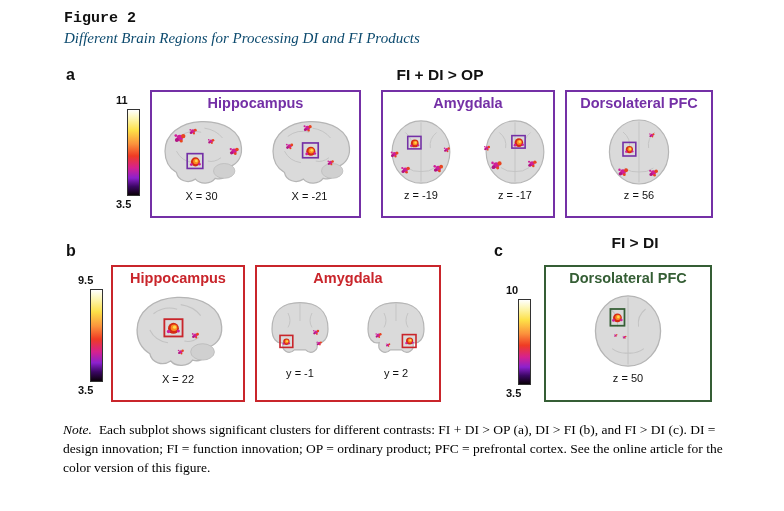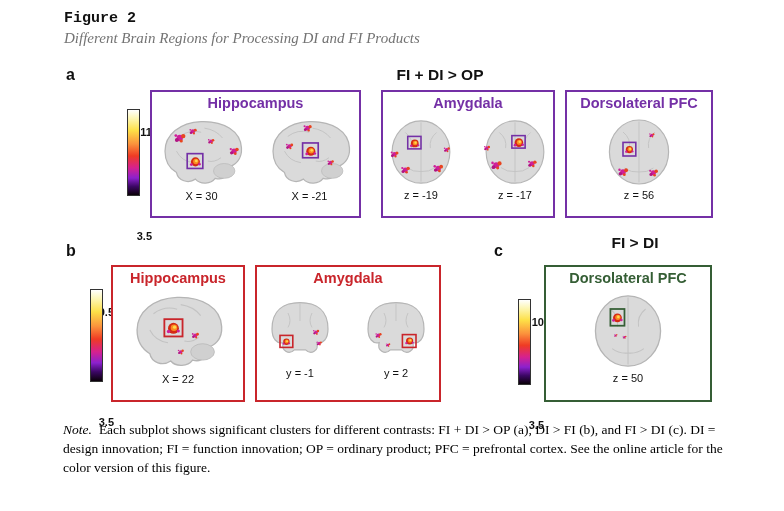--- a/index.html
+++ b/index.html
@@ -1,28 +1,28 @@
 <!DOCTYPE html>
 <html style="--pa: #7430a6; --pb: #c9252b; --pc: #355e35;"><head>
 <meta charset="utf-8">
 <style>
   * { margin:0; padding:0; box-sizing:border-box; }
   html,body { background:#ffffff; }
   #page { position:relative; width:784px; height:511px; background:#ffffff;
           font-family:"Liberation Sans", sans-serif; overflow:hidden; }
   .abs { position:absolute; }
   .fig-label { font-family:Liberation Mono, monospace; font-weight:bold; font-size:15px; color:#111; }
-  .fig-title { font-family:"Liberation Serif", serif; font-style:italic; font-size:15px; color:#737373; }
+  .fig-title { font-family:"Liberation Serif", serif; font-style:italic; font-size:15px; color:#0c4a6e; }
   .panel-letter { font-weight:bold; font-size:16px; color:#111; }
   .contrast { font-weight:bold; font-size:15.5px; color:#111; text-align:center; }
   .colorbar { width:13px; border:1px solid #333;
     background:linear-gradient(to bottom,
       #ffffff 0%, #fdf6b2 10%, #fde047 24%, #fb923c 40%,
       #ef3b24 54%, #d6218f 68%, #8b21ce 80%, #3b0764 90%, #0a0008 100%); }
-  .cb-label { font-weight:bold; font-size:11px; text-align:right; color:#111;margin-top:32px; }
+  .cb-label { font-weight:bold; font-size:11px; text-align:left; color:#111; }
   .box { position:absolute; border:2px solid #888; background:#fff;
          display:flex; flex-direction:column; align-items:center; padding:3px 2px 12px; }
   .box.a { border-color:var(--pa,#7430a6); }
   .box.b { border-color:var(--pb,#c9252b); }
   .box.c { border-color:var(--pc,#355e35); }
   .box-title { font-weight:bold; font-size:14.5px; line-height:17px; }
   .box.a .box-title { color:var(--pa,#7430a6); }
   .box.b .box-title { color:var(--pb,#c9252b); }
   .box.c .box-title { color:var(--pc,#355e35); }
   .slices { display:flex; flex:1; align-items:center; justify-content:center; gap:16px; width:100%; }

